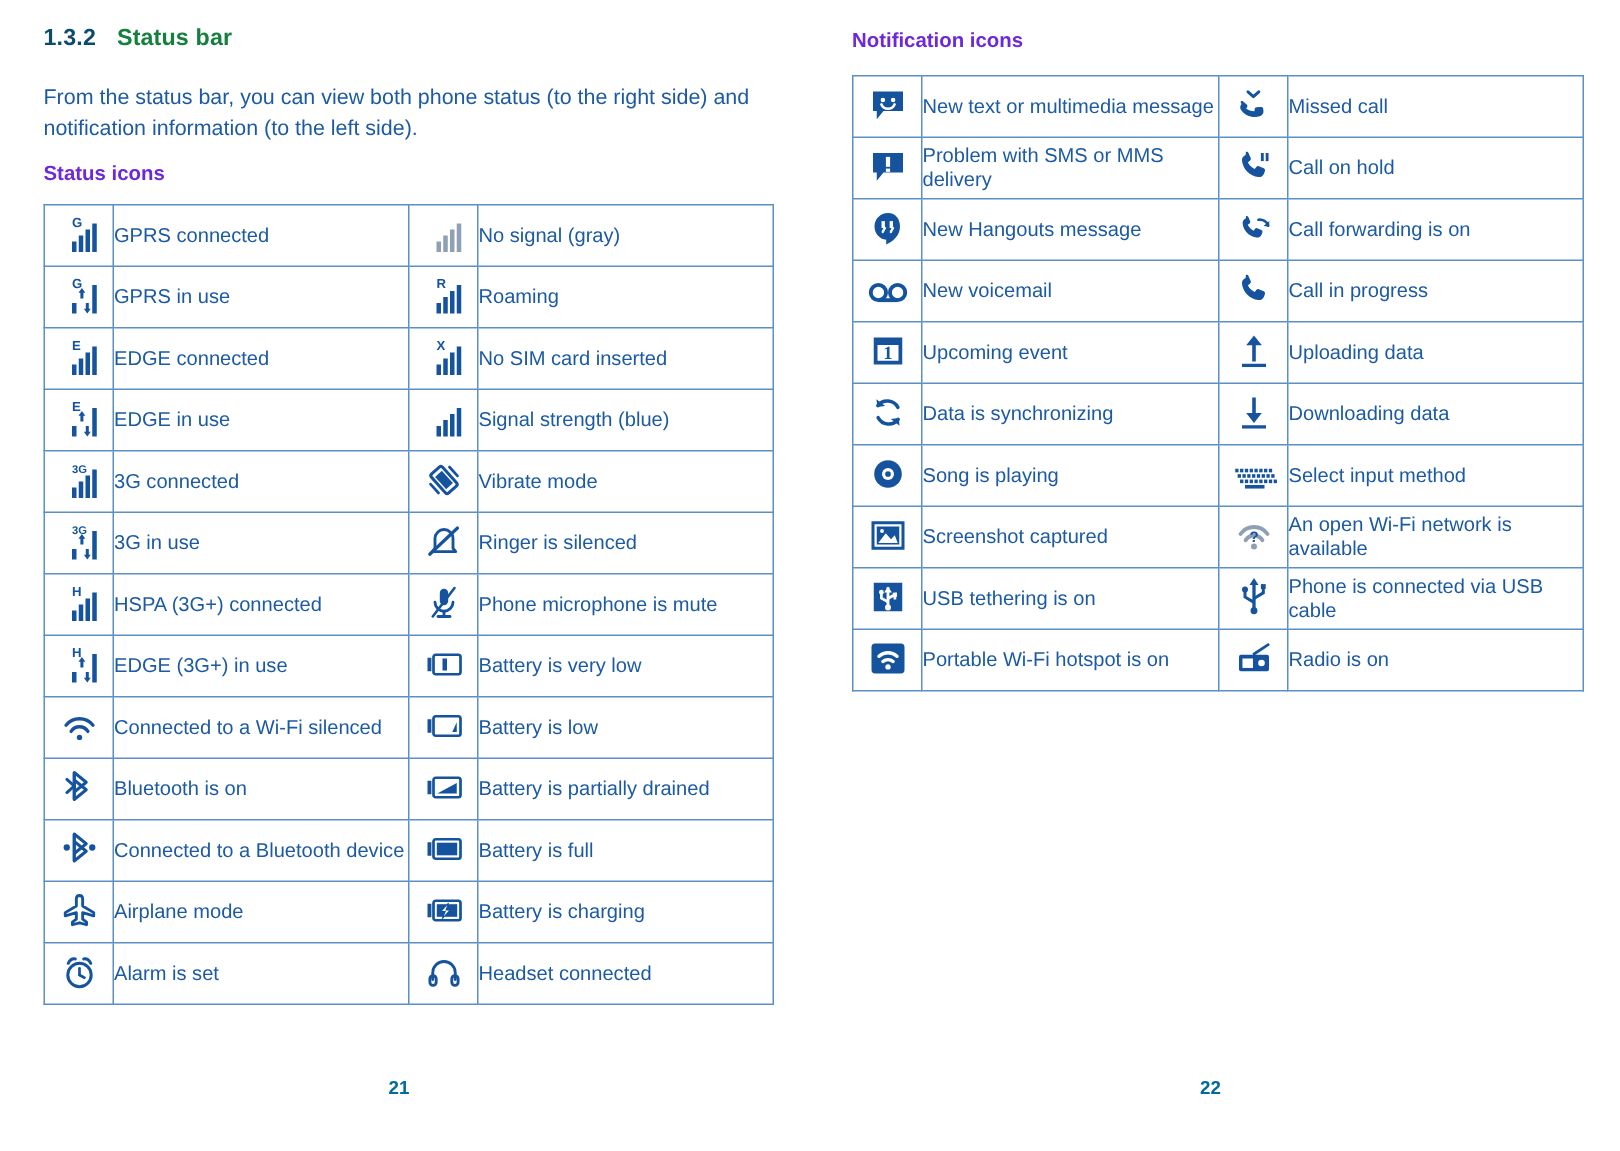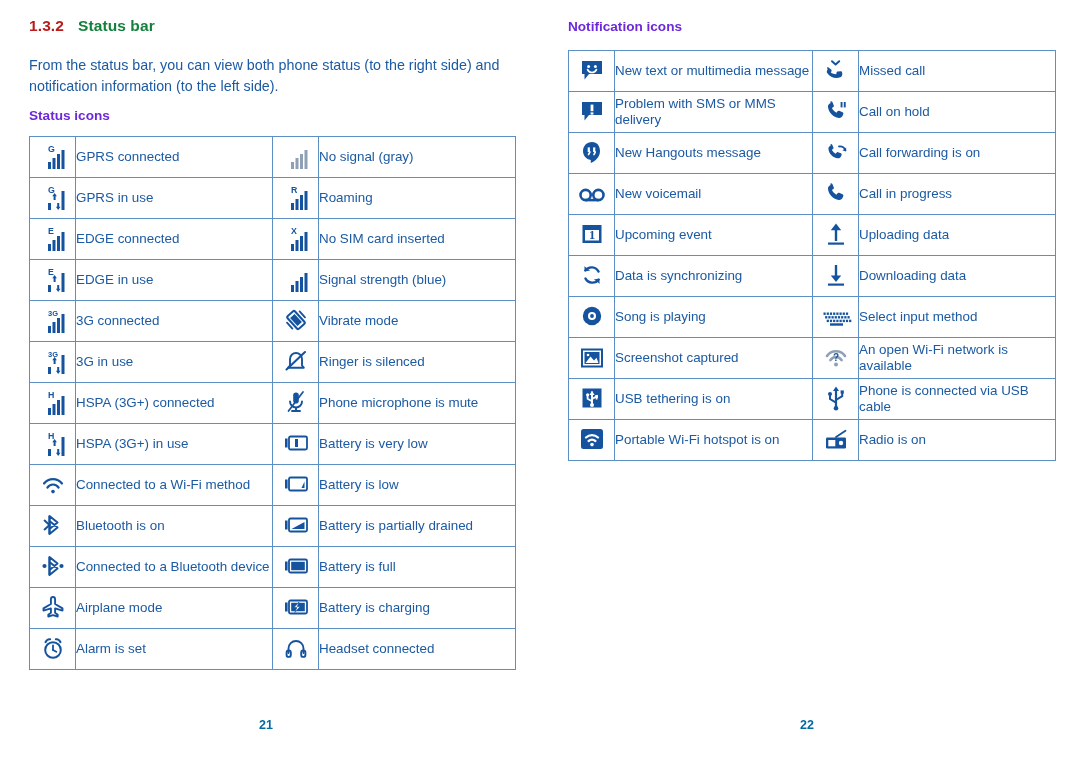--- a/index.html
+++ b/index.html
@@ -12,21 +12,21 @@
     position:relative;
   }
   .page{position:absolute;top:0;left:0;width:1080px;height:767px;}
 
   
   .sec-head{
     position:absolute;left:29px;top:17px;
     font-size:15.5px;font-weight:bold;letter-spacing:.1px;
     white-space:nowrap;
   }
-  .sec-num{color:#b91c1c;margin-right:14px;}
+  .sec-num{color:#0c4a6e;margin-right:14px;}
   .sec-title{color:#15803d;}
 
   .intro{
     position:absolute;left:29px;top:55px;width:492px;
     font-size:14.3px;line-height:20.5px;color:#1c5aa3;
   }
 
   .sub-head{
     font-size:13.6px;font-weight:bold;color:#6d28d9;
     position:absolute;white-space:nowrap;
@@ -246,39 +246,39 @@
         <tr>
           <td class="ic"><span class="iconwrap">
               <svg width="28" height="28" viewBox="0 0 28 28">
                 <rect x="9" y="20" width="3" height="7" fill="#15539e"></rect>
                 <path d="M15.6 10 L17.9 13.2 H16.6 V17 H14.6 V13.2 H13.3 Z" fill="#15539e"></path>
                 <path d="M19.2 27 L16.9 23.8 H18.2 V20 H20.2 V23.8 H21.5 Z" fill="#15539e"></path>
                 <rect x="22.5" y="8" width="3" height="19" fill="#15539e"></rect>
                 <text x="9" y="10" font-family="Liberation Sans, sans-serif" font-size="8.8" font-weight="bold" fill="#15539e">H</text>
               </svg>
             </span></td>
-          <td class="lbl">HSPA (3G+) in use</td>
+          <td class="lbl">EDGE (3G+) in use</td>
           <td class="ic"><span class="iconwrap">
               <svg width="30" height="26" viewBox="0 0 30 26">
                 <rect x="4" y="8.5" width="2.6" height="9" fill="#15539e"></rect>
                 <rect x="8" y="6.5" width="18" height="13" rx="1.5" fill="none" stroke="#15539e" stroke-width="1.8"></rect>
                 <rect x="14" y="9" width="3" height="8" fill="#15539e"></rect>
               </svg>
             </span></td>
           <td class="lbl">Battery is very low</td>
         </tr>
         <tr>
           <td class="ic"><span class="iconwrap">
               <svg width="28" height="26" viewBox="0 0 28 26">
                 <path d="M5 12.5 A11.5 11.5 0 0 1 23 12.5" fill="none" stroke="#15539e" stroke-width="2.2" stroke-linecap="round"></path>
                 <path d="M8.4 16.6 A6.6 6.6 0 0 1 19.6 16.6" fill="none" stroke="#15539e" stroke-width="2.2" stroke-linecap="round"></path>
                 <circle cx="14" cy="20.6" r="1.8" fill="#15539e"></circle>
               </svg>
             </span></td>
-          <td class="lbl">Connected to a Wi-Fi method</td>
+          <td class="lbl">Connected to a Wi-Fi silenced</td>
           <td class="ic"><span class="iconwrap">
               <svg width="30" height="26" viewBox="0 0 30 26">
                 <rect x="4" y="8.5" width="2.6" height="9" fill="#15539e"></rect>
                 <rect x="8" y="6.5" width="18" height="13" rx="1.5" fill="none" stroke="#15539e" stroke-width="1.8"></rect>
                 <path d="M20.5 17 L23.5 17 L23.5 10.5 Z" fill="#15539e"></path>
               </svg>
             </span></td>
           <td class="lbl">Battery is low</td>
         </tr>
         <tr>

